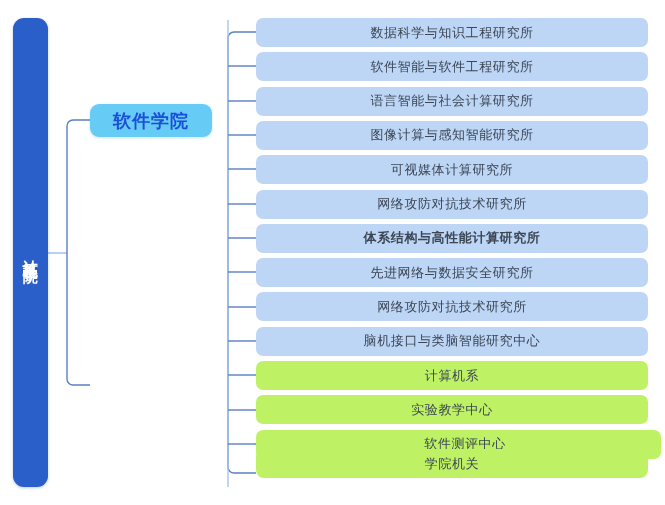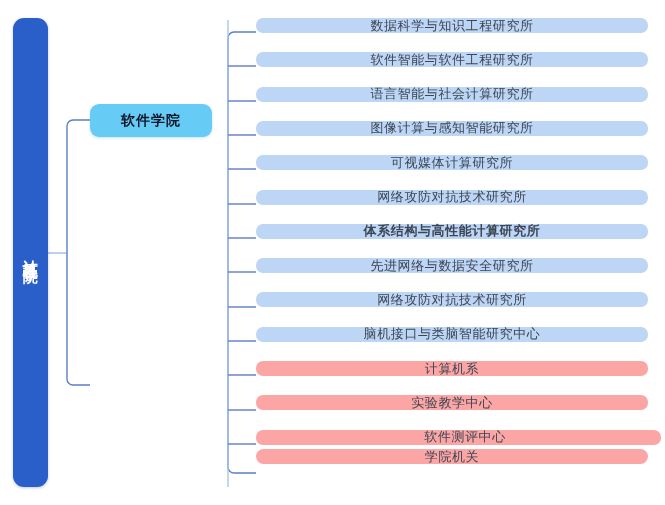--- a/index.html
+++ b/index.html
@@ -36,40 +36,40 @@
   .branch-node{
     position:absolute;
     left:90px;
     width:122px;height:33px;
     background:#66ccf5;
     border-radius:9px;
     box-shadow:0 1px 3px rgba(70,150,200,.28);
     display:flex;align-items:center;justify-content:center;
   }
   .branch-label{
-    color:#0f172a;
-    font-size:14px;
+    color:#1d4ed8;
+    font-size:18px;
     font-weight:bold;
     letter-spacing:1px;
     white-space:nowrap;
     user-select:none;
   }
   #branch-0{top:104px;}
   #branch-1{top:369px;}
 
   
   .leaf-node{
     position:absolute;
     left:256px;
-    width:392px;height:15px;
+    width:392px;height:29px;
     border-radius:7px;
     display:flex;align-items:center;justify-content:center;
   }
   .leaf-node.shade-dark{background:#bdd6f6;}
-  .leaf-node.shade-light{background:#fca5a5;align-items:center;}
+  .leaf-node.shade-light{background:#bef264;align-items:center;}
   .leaf-label{
     color:#3c4654;
     font-size:13px;
     letter-spacing:.6px;
     white-space:nowrap;
     user-select:none;
   }
 
   
   .conn-svg{position:absolute;left:0;top:0;width:665px;height:505px;pointer-events:none;}

